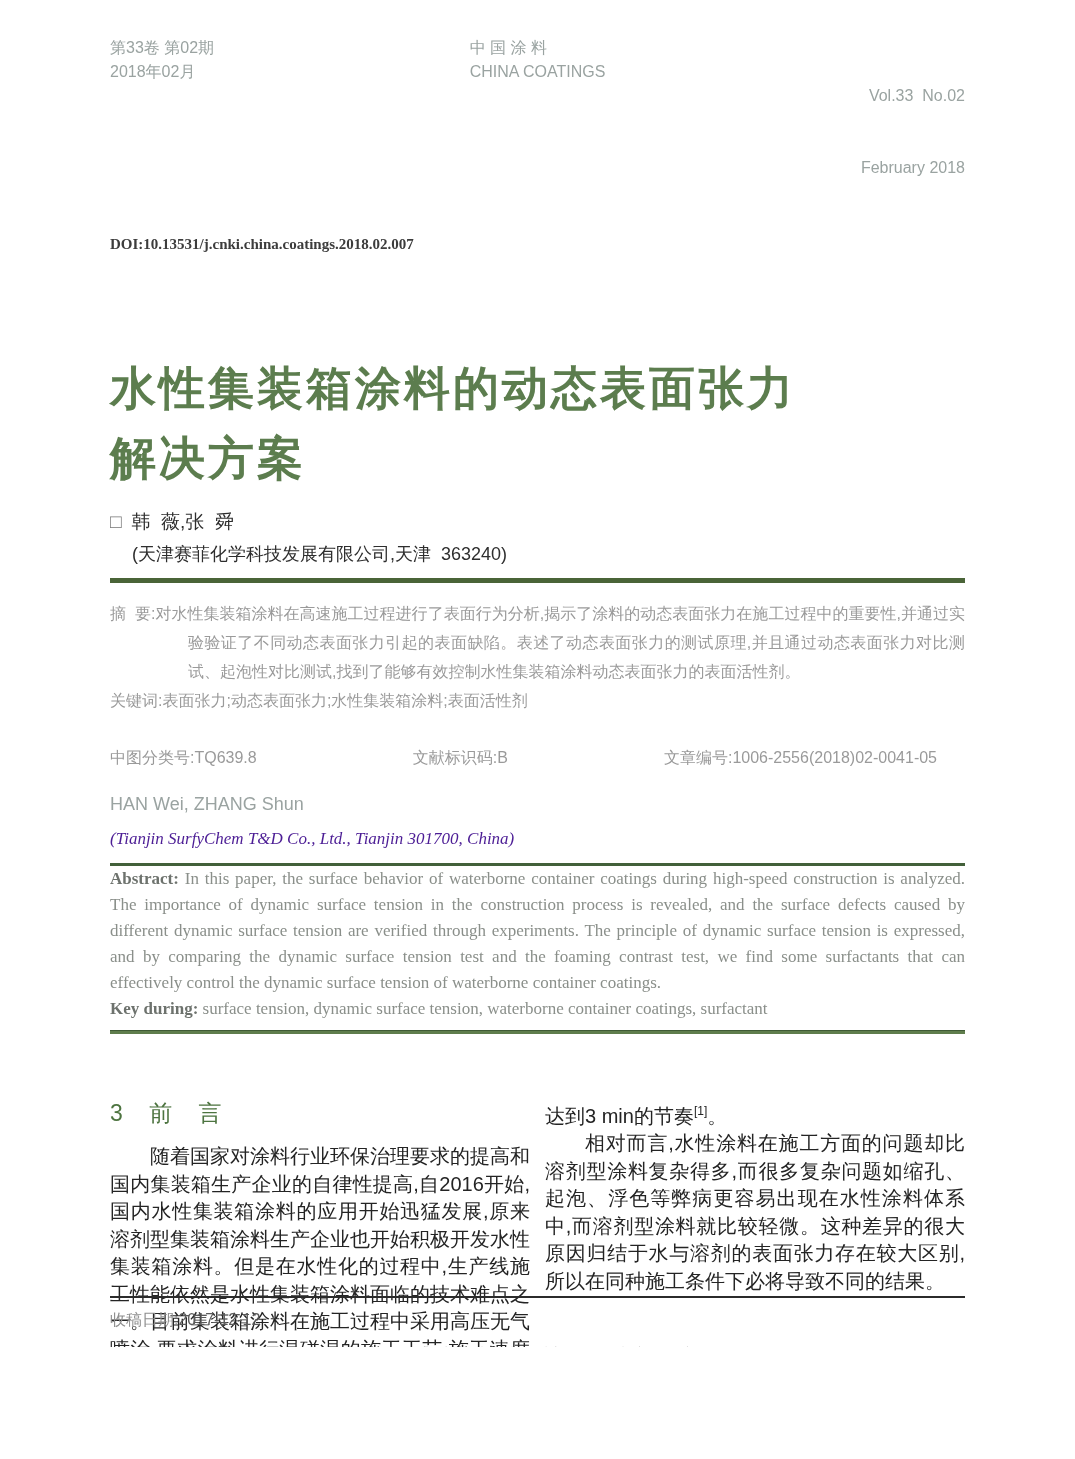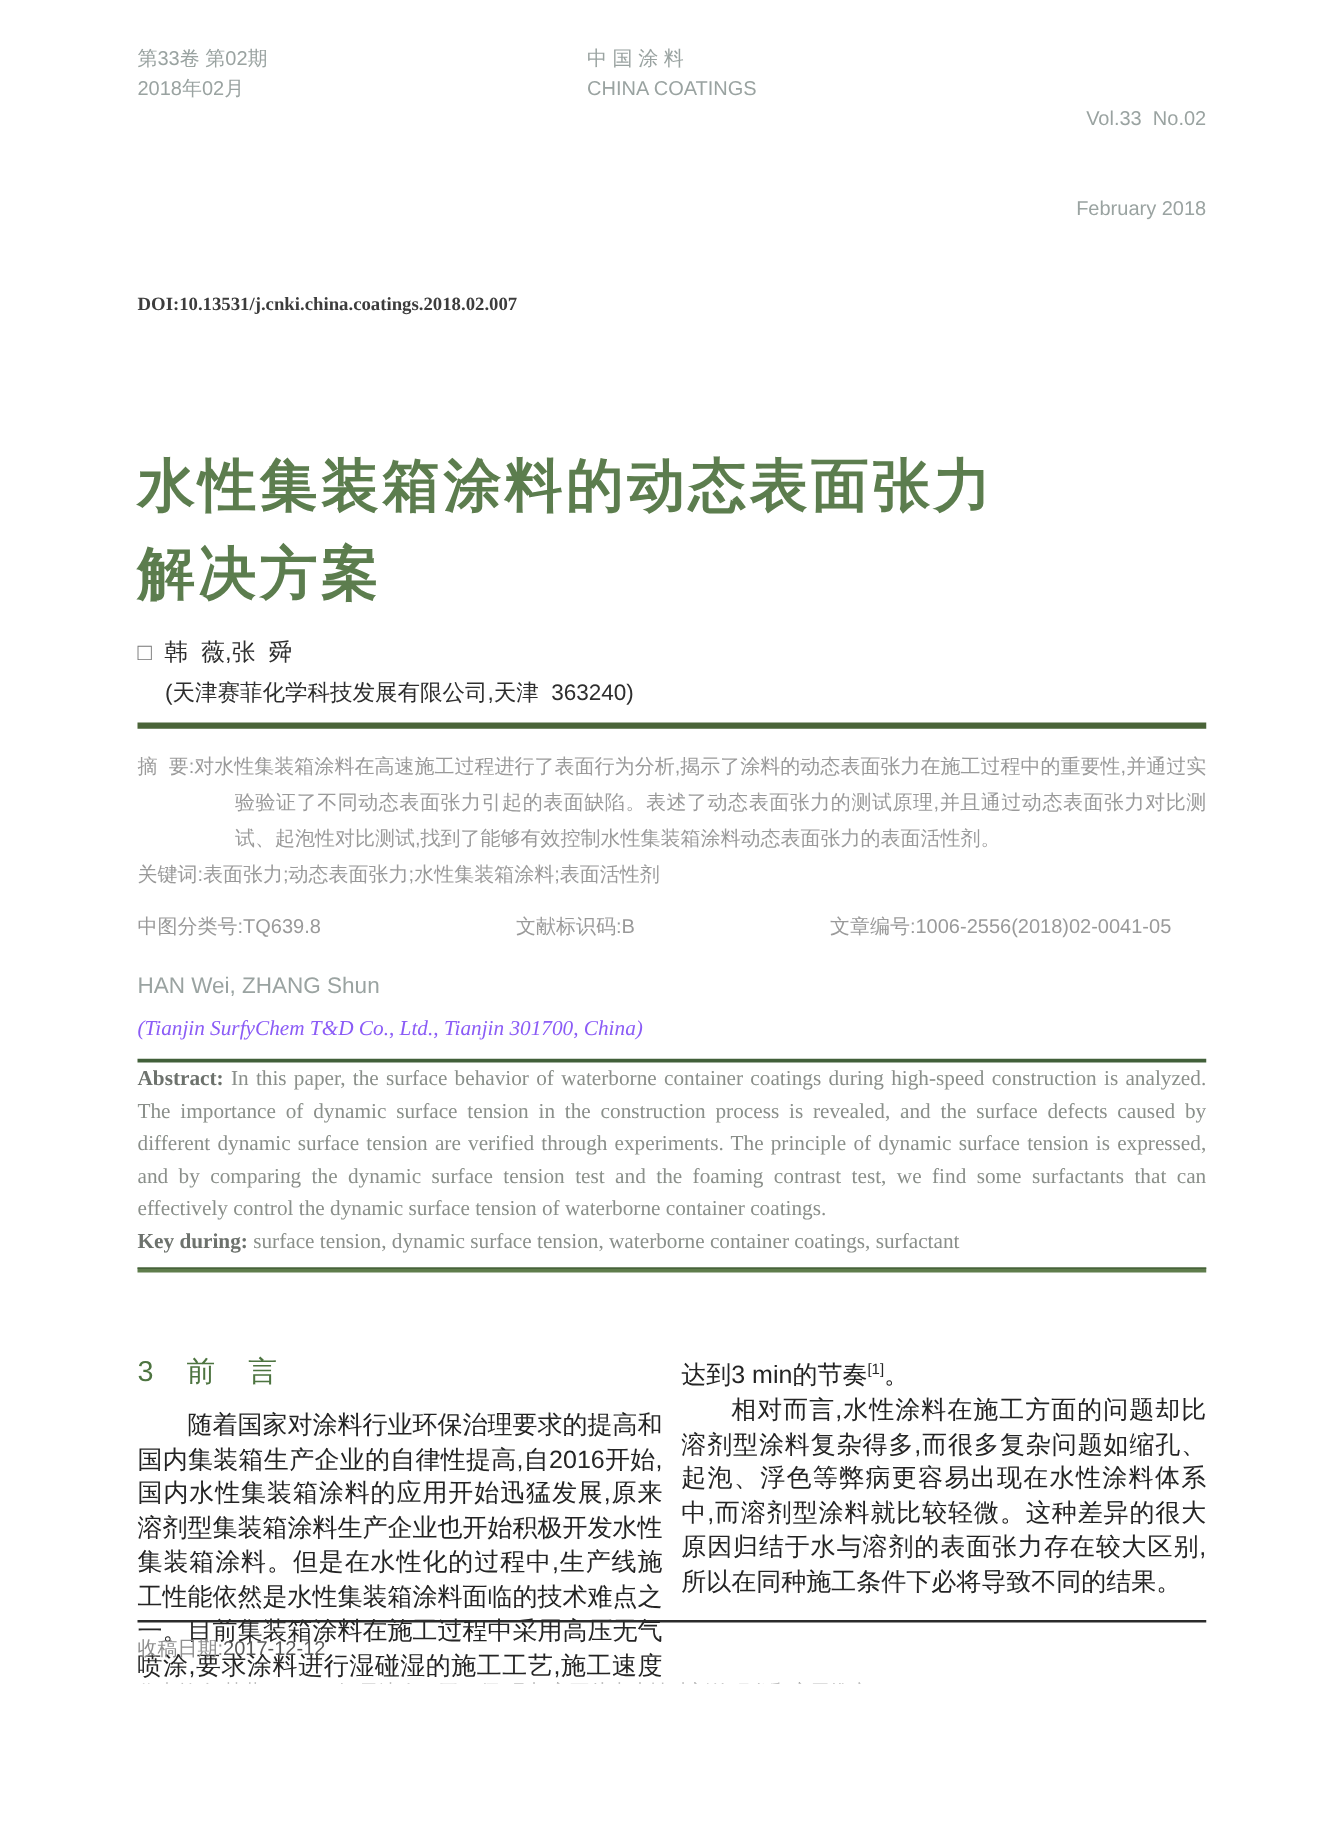--- a/index.html
+++ b/index.html
@@ -39,33 +39,33 @@
 
   .rule { border: 0; }
   .rule-thick { margin-top: 12px; height: 5px; background: #4a6438; }
   .rule-mid { margin-top: 14px; height: 3px; background: #42603a; }
   .rule-light { margin-top: 8px; height: 3px; background: #5f7d4c; border-top: 1px solid #3f5a35; }
 
   
   .abs-cn { margin-top: 16px; color: #9a9a9a; font-size: 16px; line-height: 29px; }
   .abs-p { margin: 0; padding-left: 78px; text-indent: -78px; text-align: justify; }
   .abs-label { white-space: pre; }
-  .clc-row { display: flex; justify-content: space-between; margin-top: 12px; color: #9a9a9a; font-size: 16px; padding-right: 28px; }
+  .clc-row { display: flex; justify-content: space-between; margin-top: 28px; color: #9a9a9a; font-size: 16px; padding-right: 28px; }
 
   
   .title-en {
     margin: 82px 0 0 0;
     font-size: 31px;
     line-height: 50px;
     font-weight: bold;
     color: #4a6b3f;
     letter-spacing: 0.5px;
   }
   .authors-en { margin-top: 22px; font-size: 18px; color: #9aa3a1; }
-  .affil-en { margin-top: 14px; font-family: "Liberation Serif", serif; font-style: italic; font-size: 17px; color: #8b5cf6; }
+  .affil-en { margin-top: 14px; font-family: "Liberation Serif", serif; font-style: italic; font-size: 17px; color: #4c1d95; }
   .abs-en { font-family: "Liberation Serif", serif; font-size: 17px; line-height: 26px; color: #8a8f8a; text-align: justify; }
   .abs-en p { margin: 0; }
   .abs-en .b { font-weight: bold; color: #6d726d; }
   .kw-en { margin-top: 2px; }
 
   
   .columns { display: flex; gap: 15px; margin-top: 64px; }
   .col { width: 420px; }
   .sec-heading {
     margin: 0 0 14px 0;

